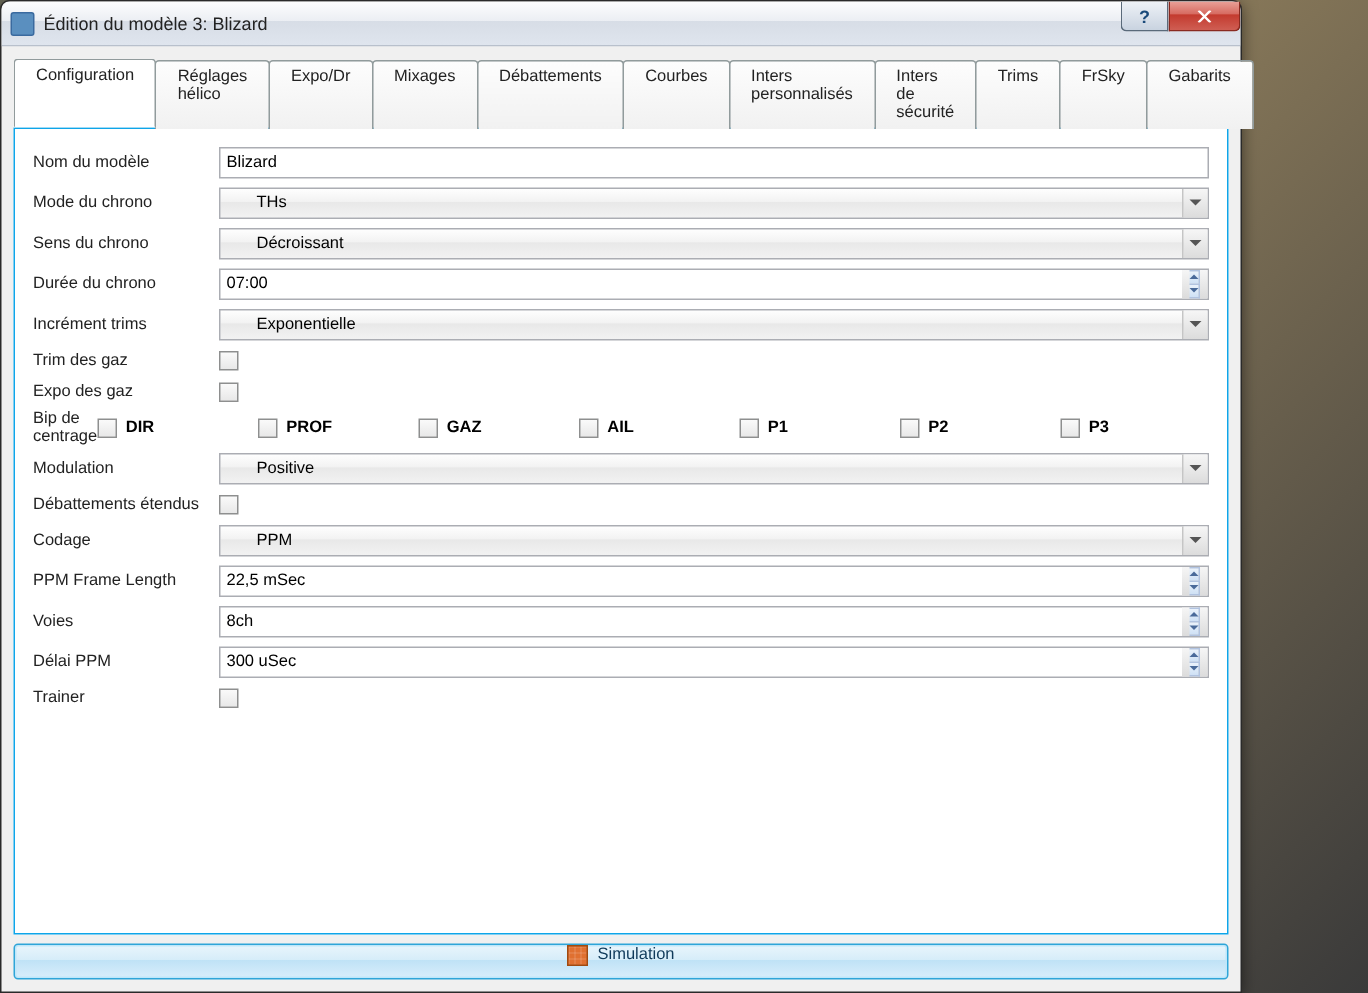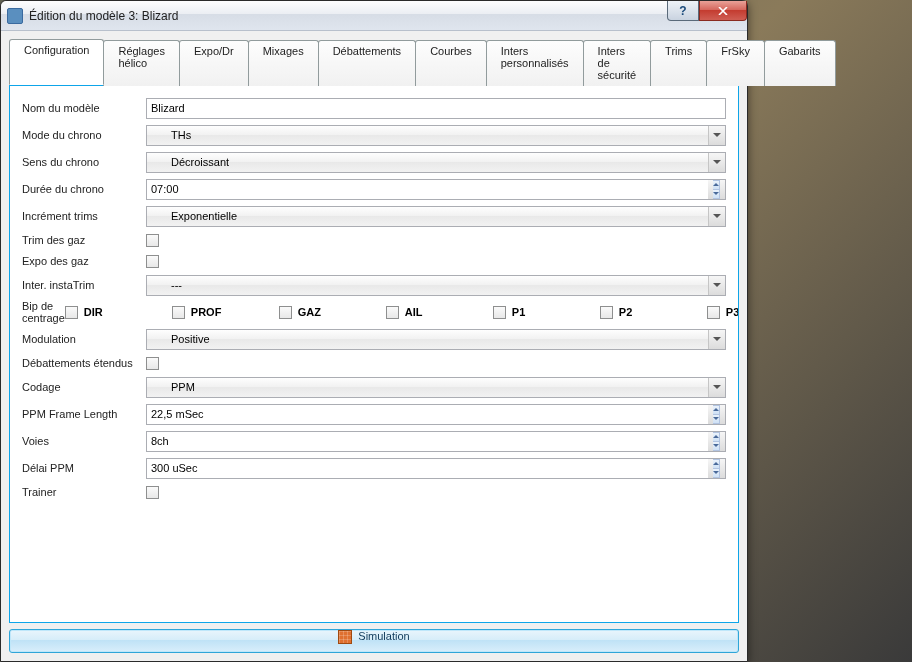--- a/index.html
+++ b/index.html
@@ -1,19 +1,19 @@
 <!DOCTYPE html>
 <html><head>
 <meta charset="utf-8">
 <style>
   * { box-sizing: border-box; }
   html, body { margin:0; padding:0; font-family: "Segoe UI", Tahoma, sans-serif; font-size:12px; }
   body { background: linear-gradient(135deg, #6b6b5a 0%, #8a7a5a 50%, #3a3a3a 100%); width:912px; height:662px; overflow:hidden; }
 
-  .window { width:748px; height:662px; background:#f0f0f0; border:1px solid #2a2a2a; border-radius:6px 6px 0 0; box-shadow:0 2px 10px rgba(0,0,0,0.5); }
+  .window { width:828px; height:662px; background:#f0f0f0; border:1px solid #2a2a2a; border-radius:6px 6px 0 0; box-shadow:0 2px 10px rgba(0,0,0,0.5); }
 
   .titlebar { height:30px; background:linear-gradient(to bottom,#fdfdfe 0%,#ebeef3 45%,#d7dde6 46%,#dfe5ee 100%); border-bottom:1px solid #b8c0cc; border-radius:6px 6px 0 0; display:flex; align-items:center; padding:0 0 0 6px; position:relative; }
   .titlebar .appicon { width:16px; height:16px; background:#5a8fbf; border:1px solid #3a6a9f; margin-right:6px; border-radius:2px; }
   .titlebar .title { color:#222; font-size:12px; }
   .winbtns { position:absolute; right:0; top:0; display:flex; }
   .winbtn { width:32px; height:20px; border:1px solid #5a6a7a; border-top:none; display:flex; align-items:center; justify-content:center; background:linear-gradient(to bottom,#eef2f7,#c9d3e0); }
   .winbtn.help { border-radius:0 0 0 4px; }
   .winbtn.close { width:48px; border-radius:0 0 4px 0; background:linear-gradient(to bottom,#e9a198 0%,#d6695f 45%,#c33a2e 46%,#cf5e53 100%); border-color:#8a2a20; color:#fff; }
   .winbtn.close svg { stroke:#fff; }
   .winbtn .q { color:#1a4a7a; font-weight:bold; font-size:12px; }
@@ -148,31 +148,20 @@
 
       <div class="row" style="min-height:18px;">
         <div class="lbl">Trim des gaz</div>
         <div class="ctrl"><span class="chk"></span></div>
       </div>
       <div class="row" style="min-height:18px;">
         <div class="lbl">Expo des gaz</div>
         <div class="ctrl"><span class="chk"></span></div>
       </div>
 
-      <div class="row">
-        <div class="lbl">Inter. instaTrim</div>
-        <div class="ctrl">
-            <div class="combo">
-              <span>---</span>
-              <span class="arrow">
-                <span class="tri down"></span>
-              </span>
-            </div>
-          </div>
-      </div>
 
       <div class="row">
         <div class="lbl">Bip de centrage</div>
         <div class="ctrl chkrow">
           <div class="chkitem">
               <span class="chk"></span>
               <span>DIR</span>
             </div>
           <div class="chkitem">
               <span class="chk"></span>

